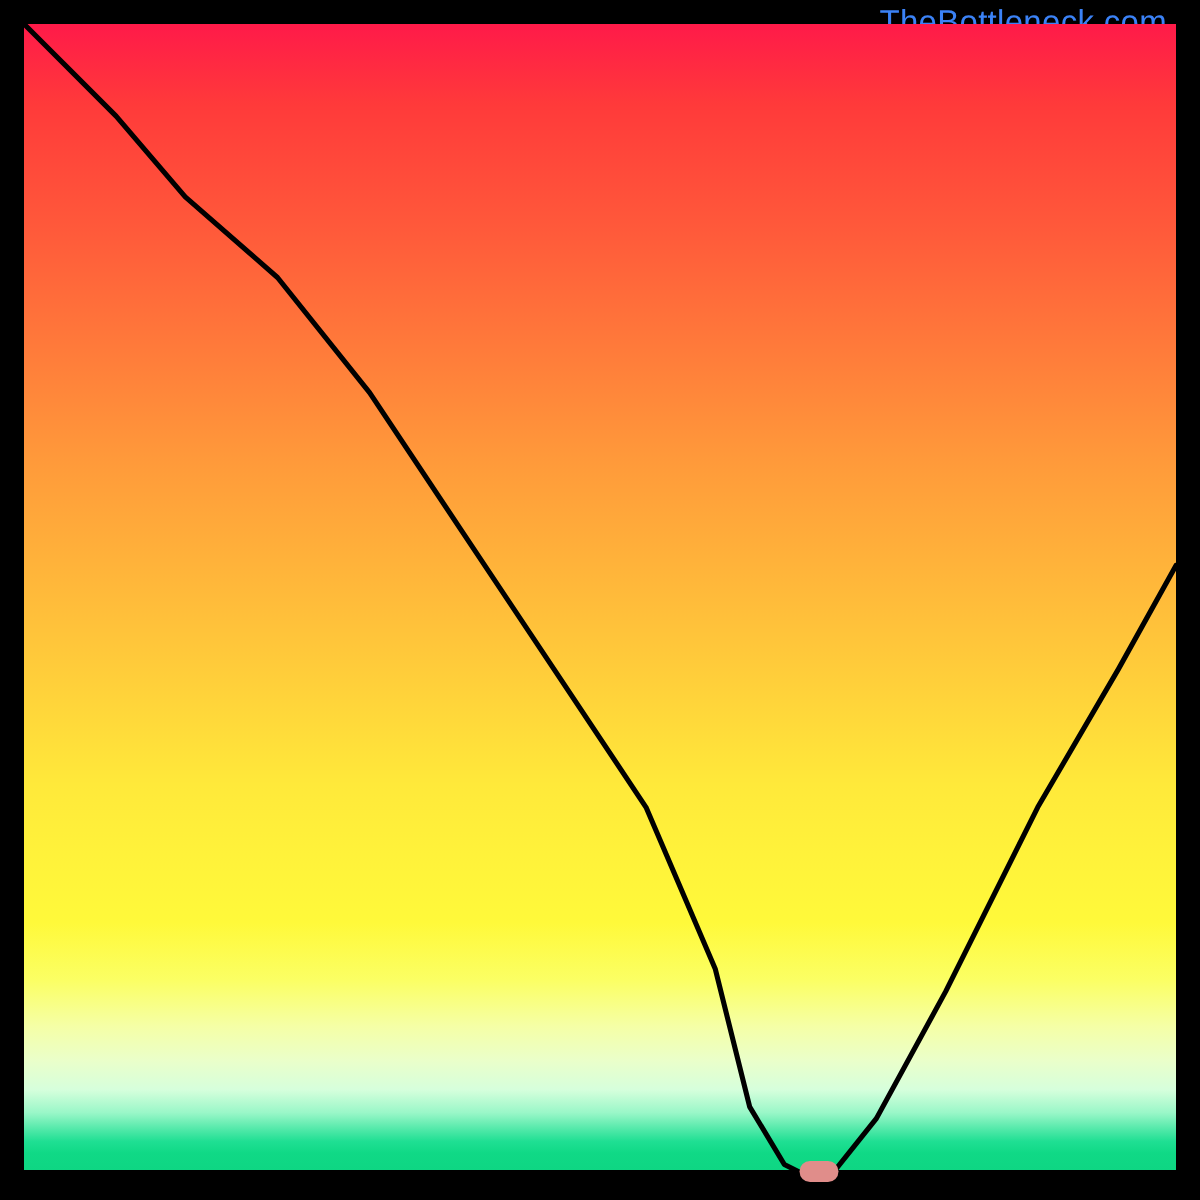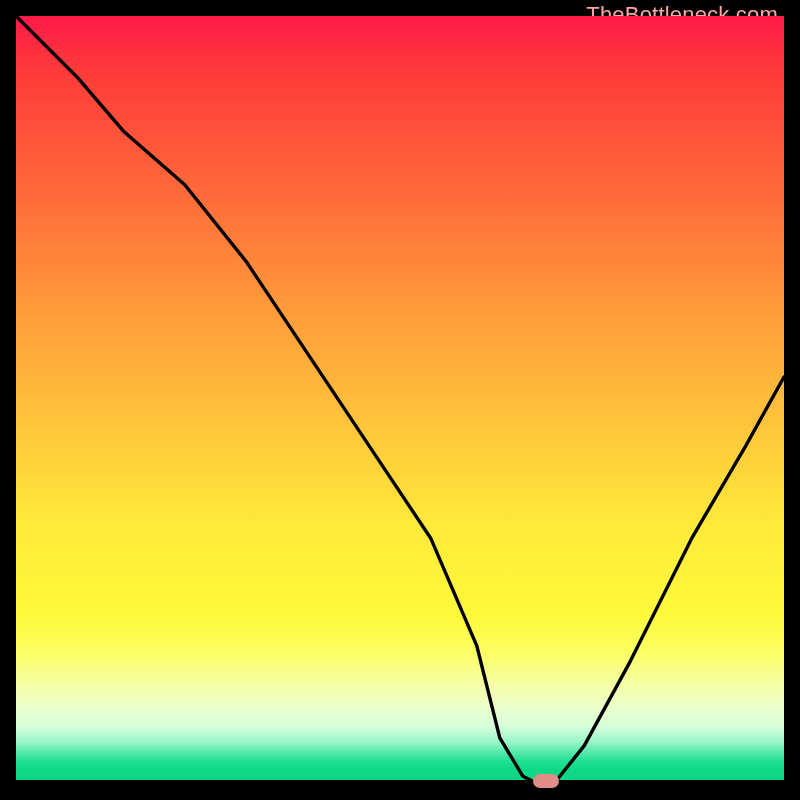--- a/index.html
+++ b/index.html
@@ -43,21 +43,21 @@
       #4fe8a8 96%,
       #1fdf93 97%,
       #10d986 98%,
       #0ed582 100%
     );
   }
   .watermark {
     position: absolute;
     top: 2px;
     right: 22px;
-    color: #fca5a5;
+    color: #3b82f6;
     font-size: 22px;
     font-weight: 500;
     letter-spacing: 0.2px;
     user-select: none;
   }
   .curve-svg {
     position: absolute;
     left: 0;
     top: 0;
     width: 768px;

